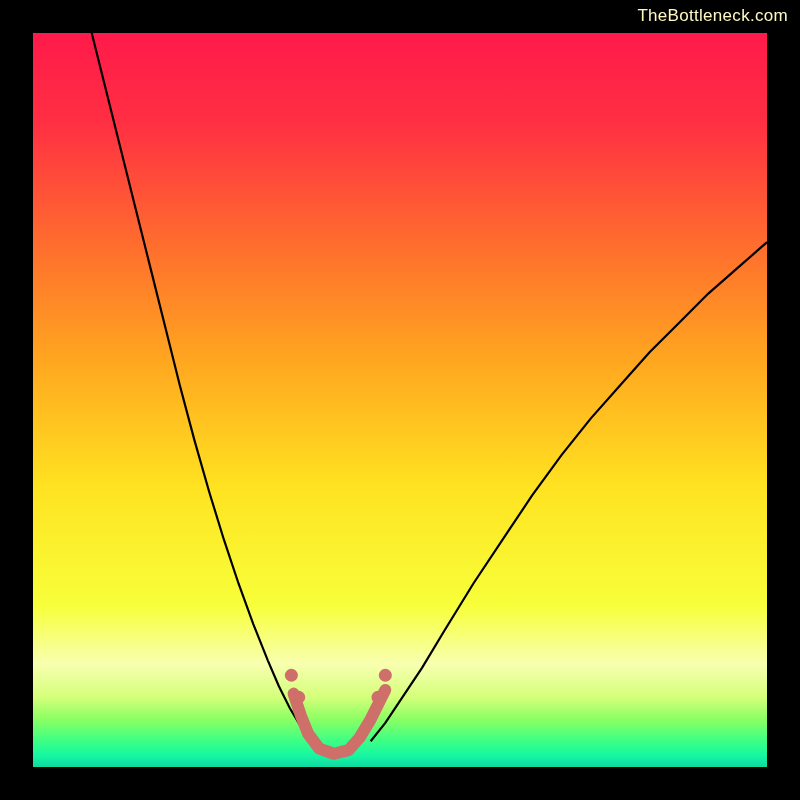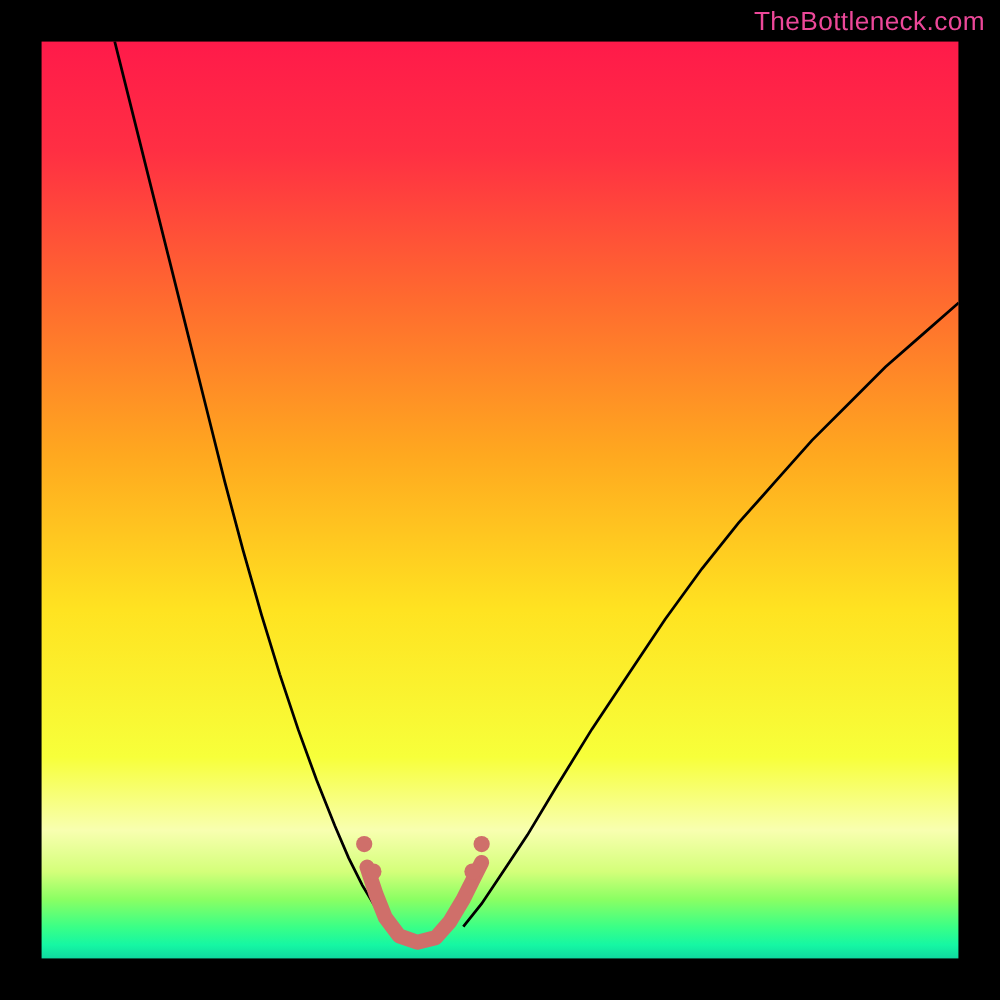--- a/index.html
+++ b/index.html
@@ -31,22 +31,22 @@
     position: absolute;
     left: 0;
     top: 0;
     width: 100%;
     height: 100%;
   }
   .watermark {
     position: absolute;
     top: 6px;
     right: 12px;
-    color: #ec4899;
-    font-size: 21px;
+    color: #fef9c3;
+    font-size: 17px;
     font-weight: 500;
     letter-spacing: 0.3px;
     z-index: 10;
   }
   svg.curves {
     position: absolute;
     left: 0;
     top: 0;
     width: 100%;
     height: 100%;

